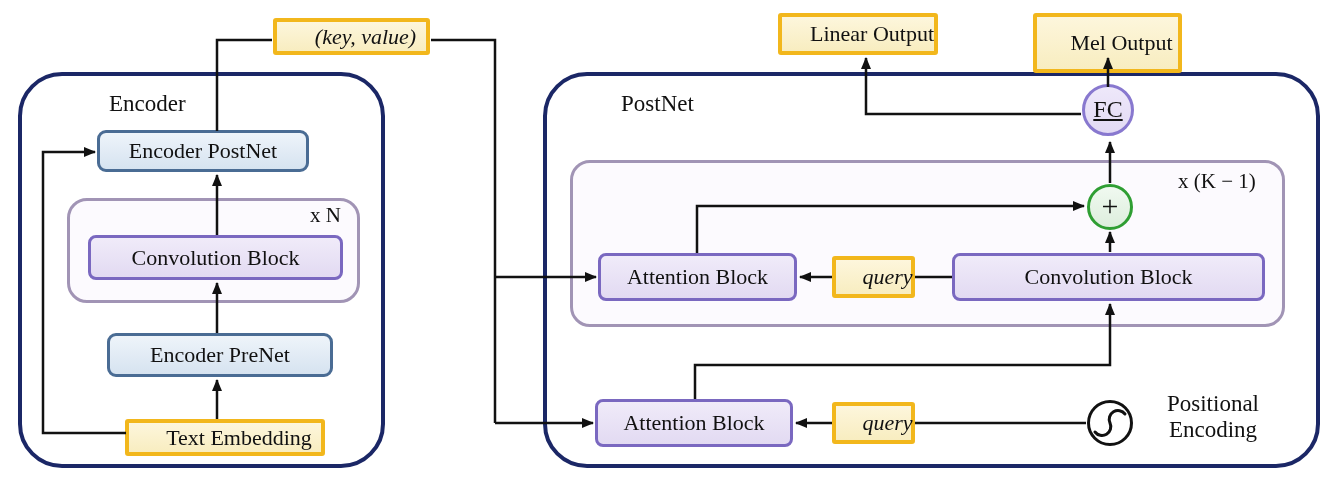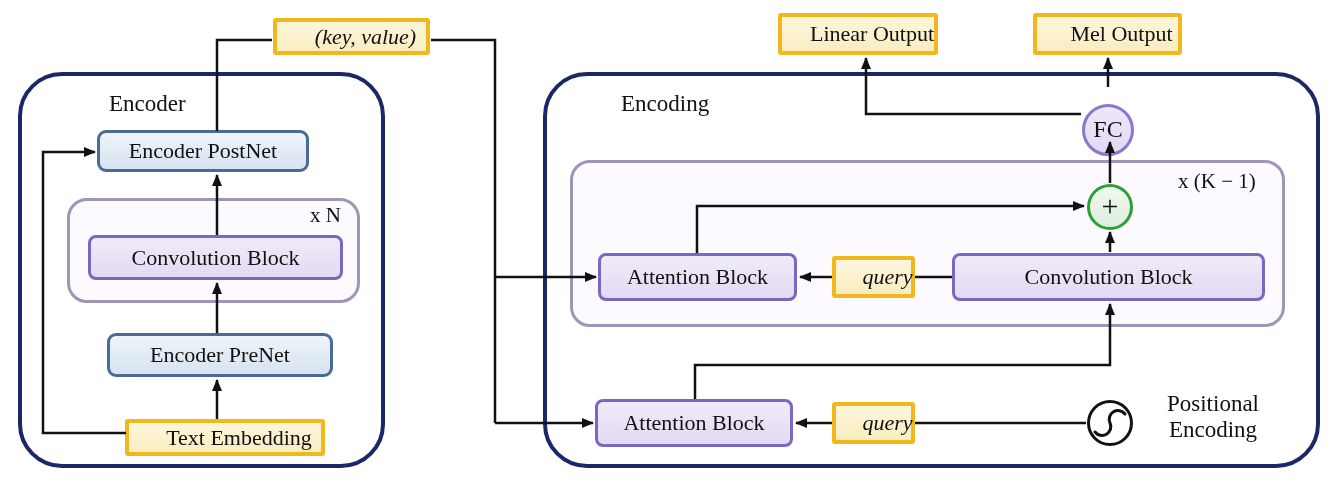--- a/index.html
+++ b/index.html
@@ -70,29 +70,29 @@
 
   <div class="box purple" style="left:88px;top:235px;width:255px;height:45px;">Convolution Block</div>
 
   <div class="box blue" style="left:107px;top:333px;width:226px;height:44px;">Encoder PreNet</div>
 
   <div class="box yellow" style="left:125px;top:419px;width:200px;height:37px;">Text Embedding</div>
 
   <div class="box yellow italic" style="left:273px;top:18px;width:157px;height:37px;">(key, value)</div>
 
   <div class="abs outer" style="left:543px;top:72px;width:777px;height:396px;"></div>
-  <div class="title" style="left:575px;top:91px;">Encoding</div>
+  <div class="title" style="left:575px;top:91px;">PostNet</div>
 
   <div class="box yellow" style="left:778px;top:13px;width:160px;height:42px;">Linear Output</div>
-  <div class="box yellow" style="left:1033px;top:13px;width:149px;height:42px;">Mel Output</div>
+  <div class="box yellow" style="left:1033px;top:13px;width:149px;height:60px;">Mel Output</div>
 
   <div class="abs inner" style="left:570px;top:160px;width:715px;height:167px;"></div>
   <div class="repeat-label" style="left:1178px;top:169px;">x (K − 1)</div>
 
-  <div class="box fc-node circle" style="left:1082px;top:104px;width:52px;height:52px;">FC</div>
+  <div class="box fc-node circle" style="left:1082px;top:84px;width:52px;height:52px;text-decoration:underline;">FC</div>
 
   <div class="box green-node circle" style="left:1087px;top:184px;width:46px;height:46px;padding-bottom:3px;">+</div>
 
   <div class="box purple" style="left:598px;top:253px;width:199px;height:48px;">Attention Block</div>
   <div class="box yellow italic" style="left:832px;top:256px;width:83px;height:42px;">query</div>
   <div class="box purple" style="left:952px;top:253px;width:313px;height:48px;">Convolution Block</div>
 
   <div class="box purple" style="left:595px;top:399px;width:198px;height:48px;">Attention Block</div>
   <div class="box yellow italic" style="left:832px;top:402px;width:83px;height:42px;">query</div>
 

